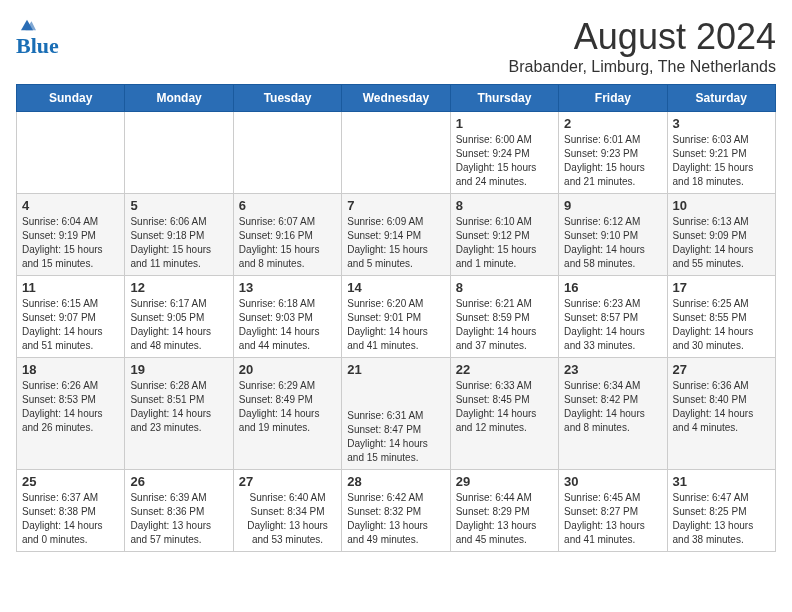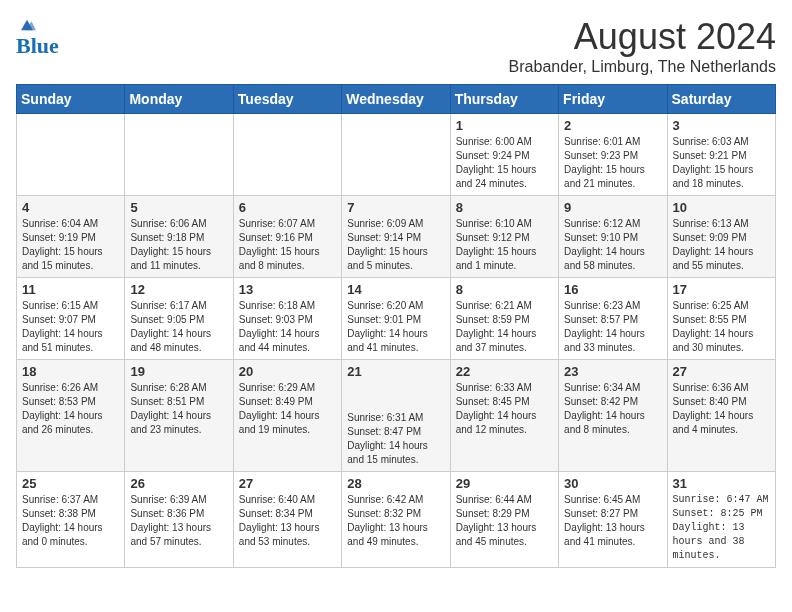--- a/index.html
+++ b/index.html
@@ -55,24 +55,24 @@
       font-weight: normal;
     }
     table {
       width: 100%;
       border-collapse: collapse;
       table-layout: fixed;
     }
     thead tr th {
       background-color: #2a6db5;
       color: #fff;
-      font-size: 14px;
+      font-size: 12px;
       font-weight: bold;
       padding: 6px 4px;
-      text-align: left;
+      text-align: center;
       border: 1px solid #1a5a9e;
     }
     tbody tr td {
       vertical-align: top;
       font-size: 10.5px;
       color: #333;
       padding: 4px 5px;
       border: 1px solid #ccc;
       background: #fff;
       height: 82px;
@@ -292,21 +292,21 @@
 Daylight: 14 hours and 0 minutes.</div>
         </td>
         <td>
           <span class="day-number">26</span>
           <div class="day-info" style="white-space: pre-line;">Sunrise: 6:39 AM
 Sunset: 8:36 PM
 Daylight: 13 hours and 57 minutes.</div>
         </td>
         <td>
           <span class="day-number">27</span>
-          <div class="day-info" style="white-space: pre-line;">Sunrise: 6:40 AM
+          <div class="day-info" style="white-space: pre-line; text-align: center;">Sunrise: 6:40 AM
 Sunset: 8:34 PM
 Daylight: 13 hours and 53 minutes.</div>
         </td>
         <td>
           <span class="day-number">28</span>
           <div class="day-info" style="white-space: pre-line;">Sunrise: 6:42 AM
 Sunset: 8:32 PM
 Daylight: 13 hours and 49 minutes.</div>
         </td>
         <td>
@@ -316,19 +316,19 @@
 Daylight: 13 hours and 45 minutes.</div>
         </td>
         <td>
           <span class="day-number">30</span>
           <div class="day-info" style="white-space: pre-line;">Sunrise: 6:45 AM
 Sunset: 8:27 PM
 Daylight: 13 hours and 41 minutes.</div>
         </td>
         <td>
           <span class="day-number">31</span>
-          <div class="day-info" style="white-space: pre-line; font-family: Liberation Mono, monospace;">Sunrise: 6:47 AM
+          <div class="day-info" style="white-space: pre-line;">Sunrise: 6:47 AM
 Sunset: 8:25 PM
 Daylight: 13 hours and 38 minutes.</div>
         </td>
       </tr>
     </tbody>
 </table>
 
 </body></html>

